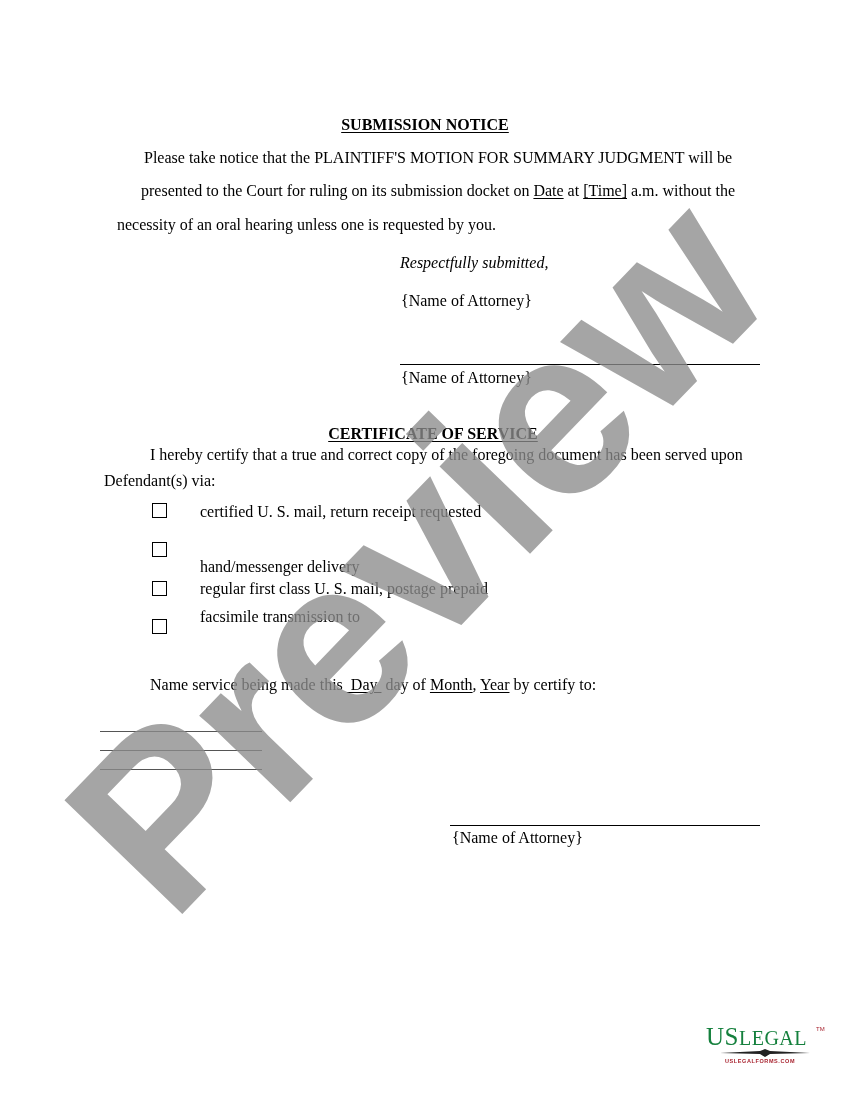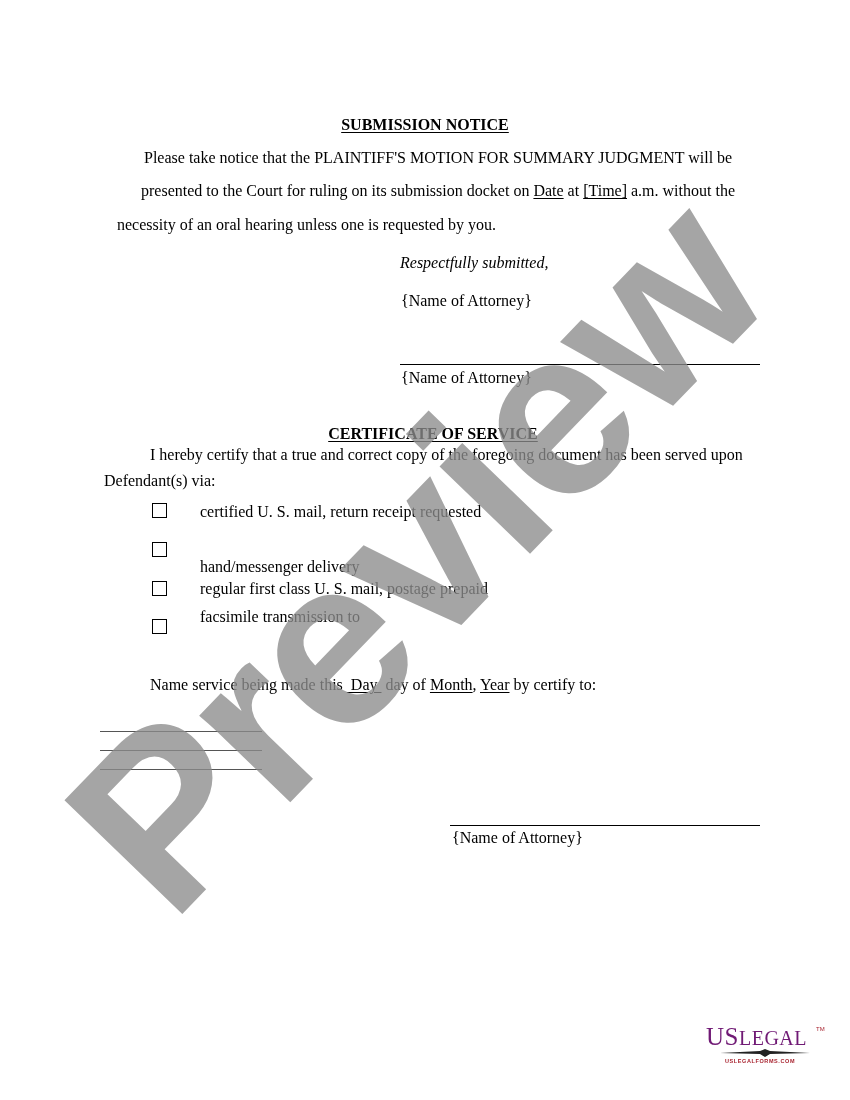--- a/index.html
+++ b/index.html
@@ -50,21 +50,21 @@
       top: 1024px;
       width: 118px;
       height: 44px;
     }
     .logo-word {
       position: absolute;
       left: 0;
       top: 0;
       font-family: "Liberation Serif", "DejaVu Serif", serif;
       font-size: 25px;
-      color: #701a75;
+      color: #15803d;
       letter-spacing: 0.5px;
       line-height: 26px;
       text-align: right;
     }
     .logo-word .small { font-size: 20px; }
     .logo-tm {
       position: absolute;
       left: 110px;
       top: 2px;
       font-family: "Liberation Sans", "DejaVu Sans", sans-serif;

